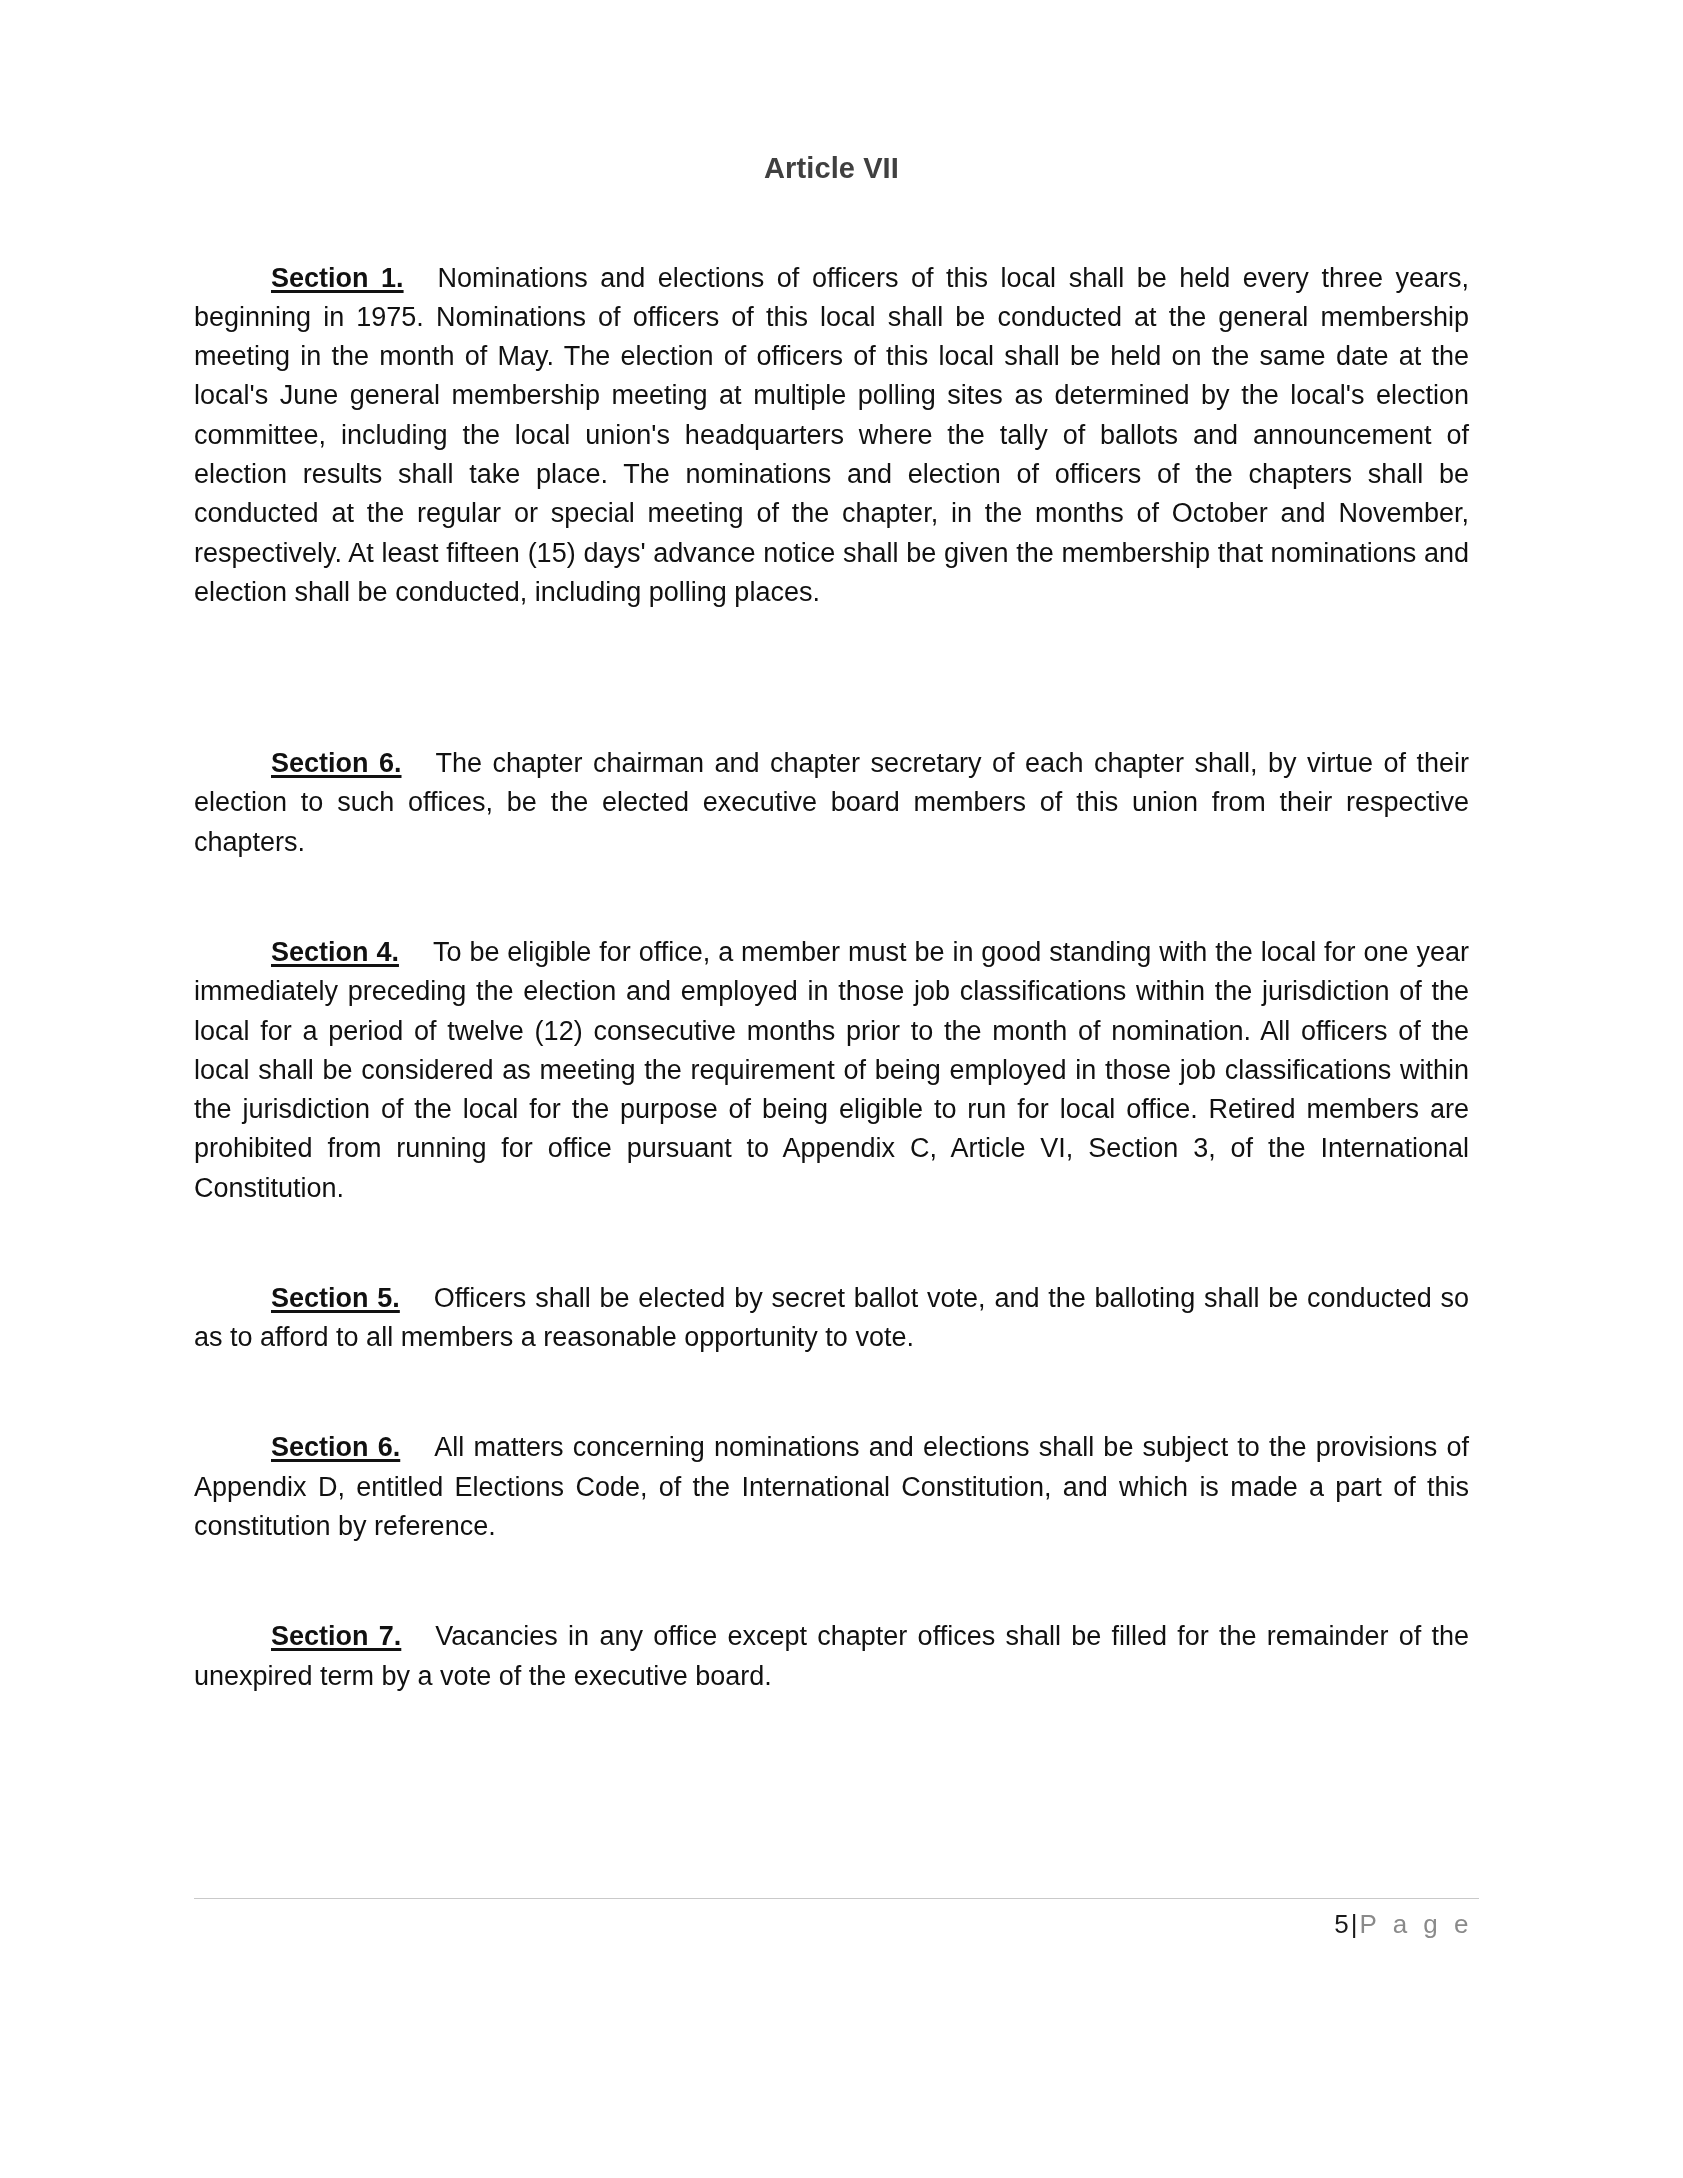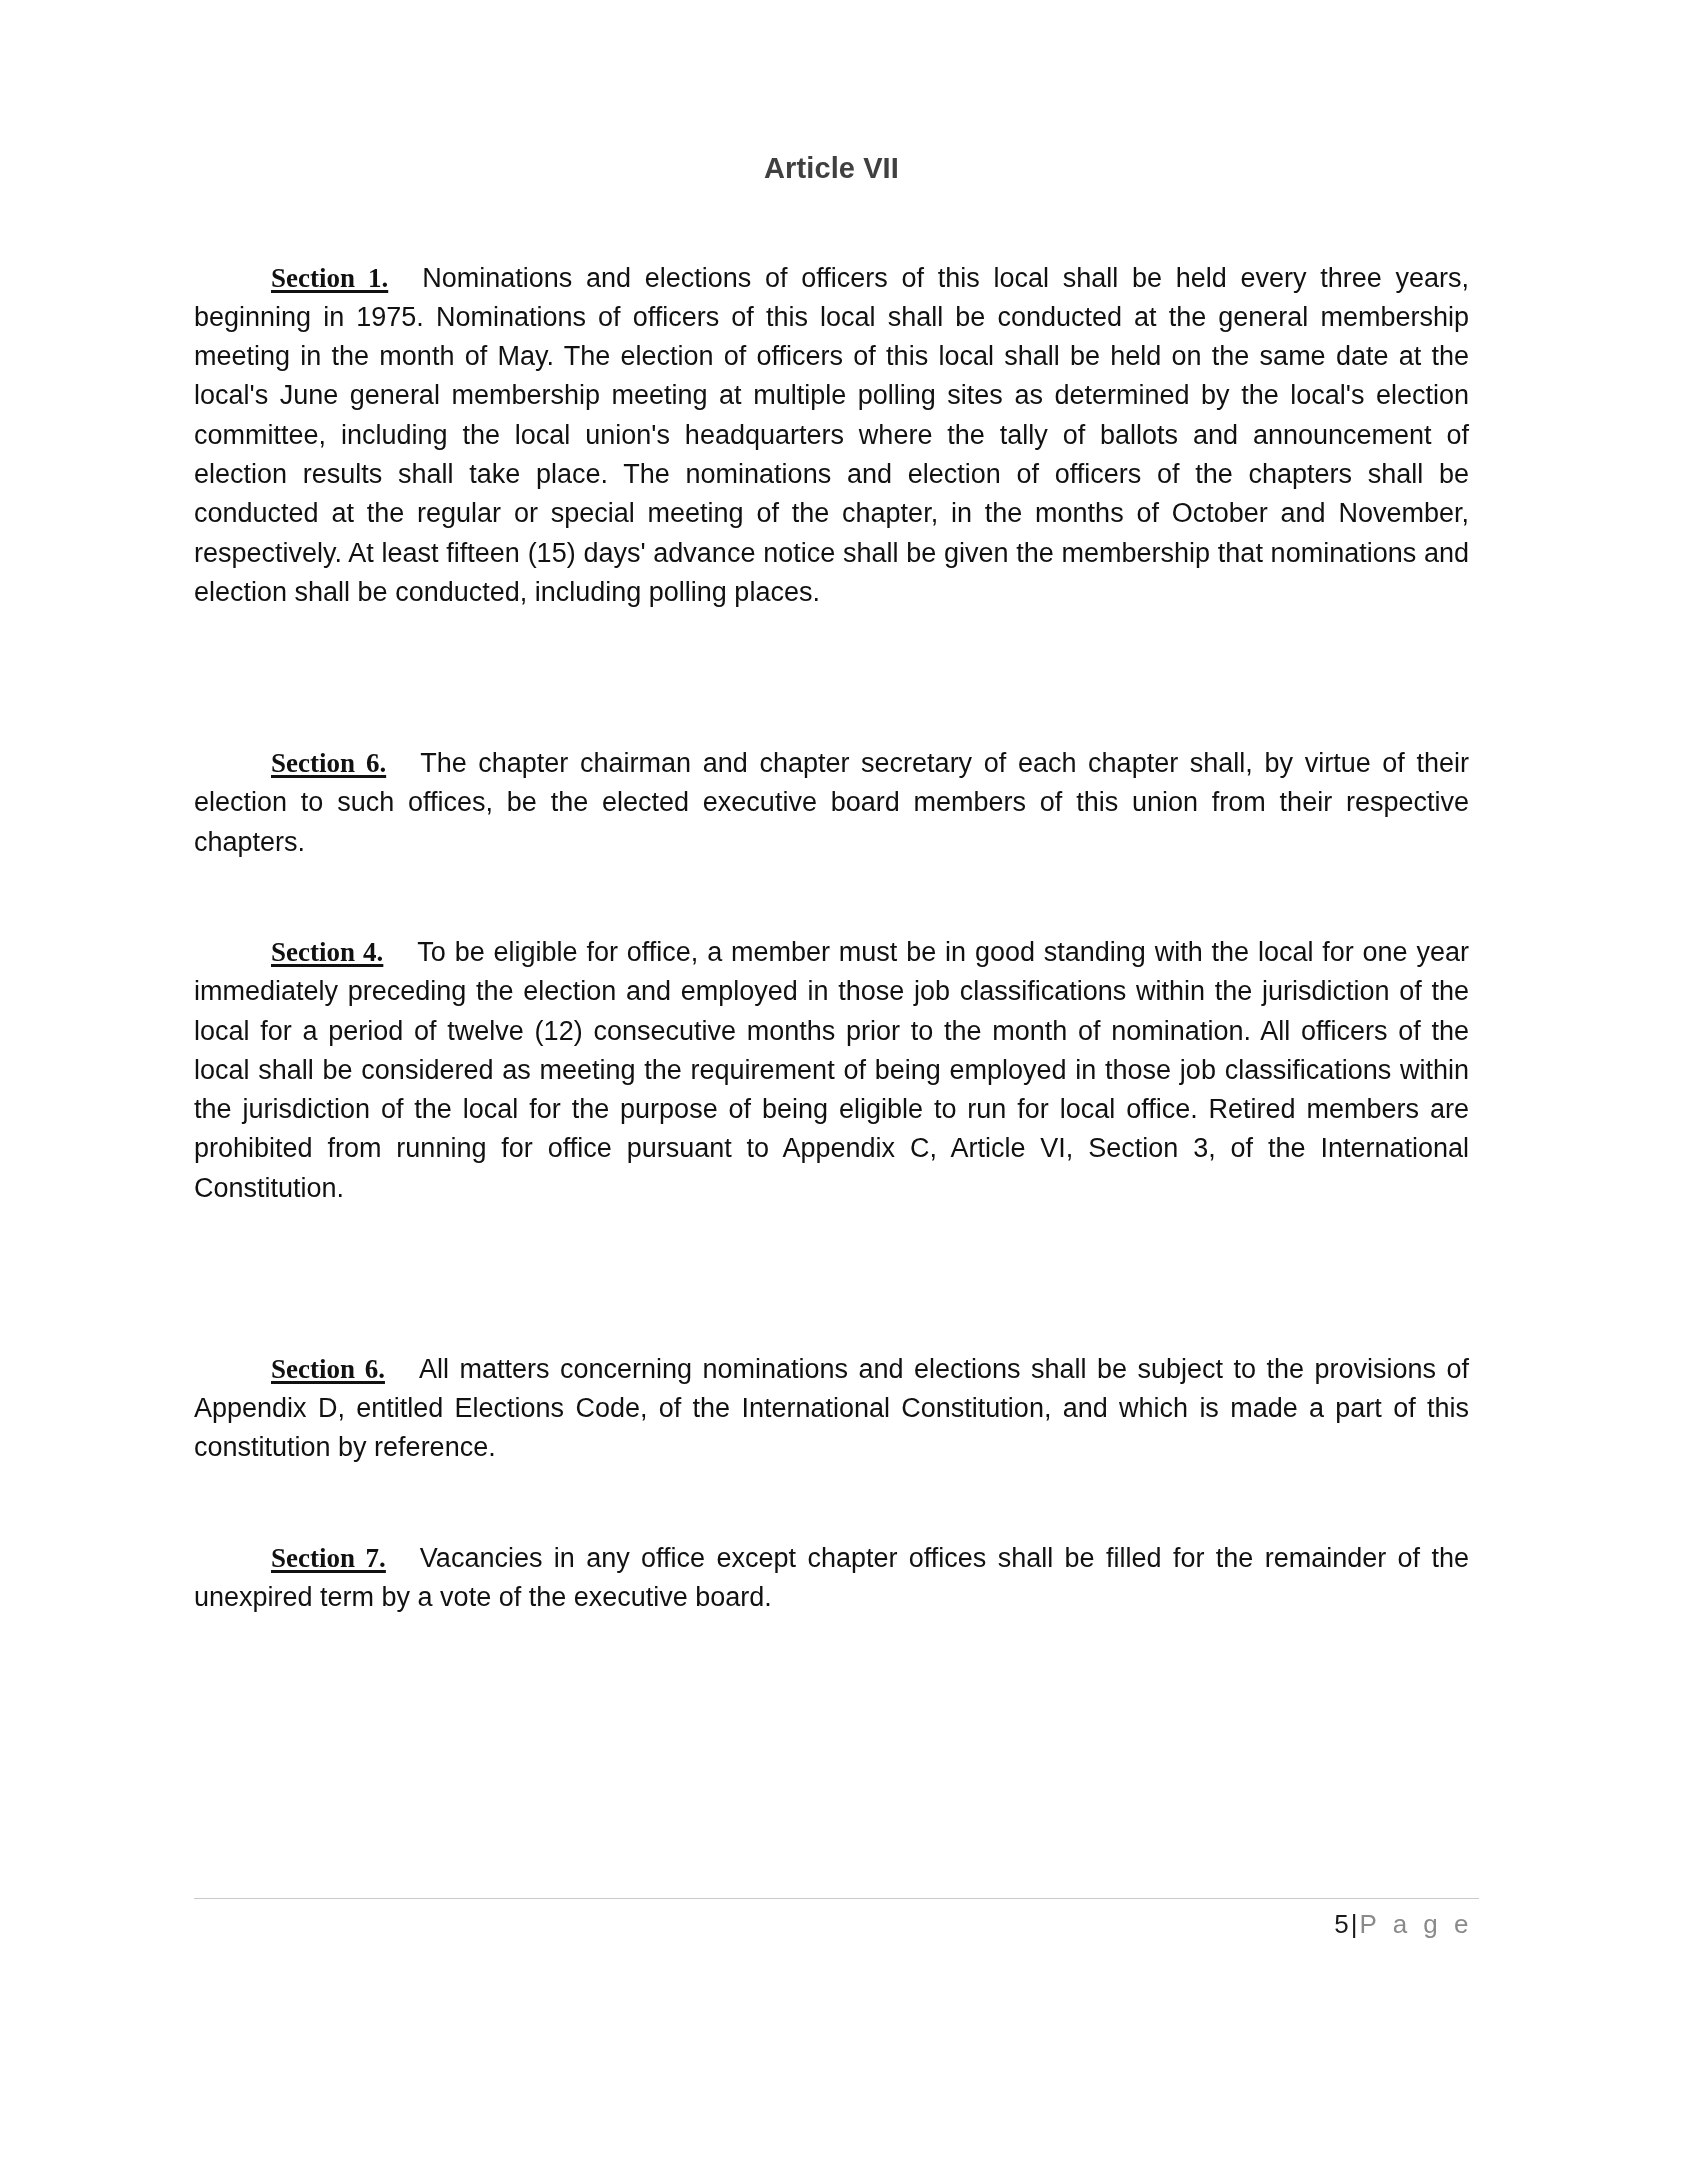--- a/index.html
+++ b/index.html
@@ -61,21 +61,20 @@
     margin: 0;
     text-indent: 77px;
     hyphens: none;
   }
   .section-label {
     font-weight: bold;
     text-decoration: underline;
     text-underline-offset: 3px;
     text-decoration-thickness: 2.5px;
     white-space: nowrap;
-    font-family: Liberation Serif, serif;
   }
   .gap-after-label {
     display: inline-block;
     width: 34px;
   }
   .spacer-md { height: 61px; }
   .spacer-lg { height: 71px; }
 
   
   .footer {
@@ -135,20 +134,23 @@
     </div>
 
     <div class="spacer-lg"></div>
 
     <div class="section-block">
       <p class="para"><span class="section-label">Section 4.</span><span class="gap-after-label"></span><span>To be eligible for office, a member must be in good standing with the local for one year immediately preceding the election and employed in those job classifications within the jurisdiction of the local for a period of twelve (12) consecutive months prior to the month of nomination. All officers of the local shall be considered as meeting the requirement of being employed in those job classifications within the jurisdiction of the local for the purpose of being eligible to run for local office. Retired members are prohibited from running for office pursuant to Appendix C, Article VI, Section 3, of the International Constitution.</span></p>
     </div>
 
     <div class="spacer-lg"></div>
 
+    <div class="section-block">
+      <p class="para"><span class="section-label">Section 5.</span><span class="gap-after-label"></span><span>Officers shall be elected by secret ballot vote, and the balloting shall be conducted so as to afford to all members a reasonable opportunity to vote.</span></p>
+    </div>
 
     <div class="spacer-lg"></div>
 
     <div class="section-block">
       <p class="para"><span class="section-label">Section 6.</span><span class="gap-after-label"></span><span>All matters concerning nominations and elections shall be subject to the provisions of Appendix D, entitled Elections Code, of the International Constitution, and which is made a part of this constitution by reference.</span></p>
     </div>
 
     <div class="spacer-lg"></div>
 
     <div class="section-block">

